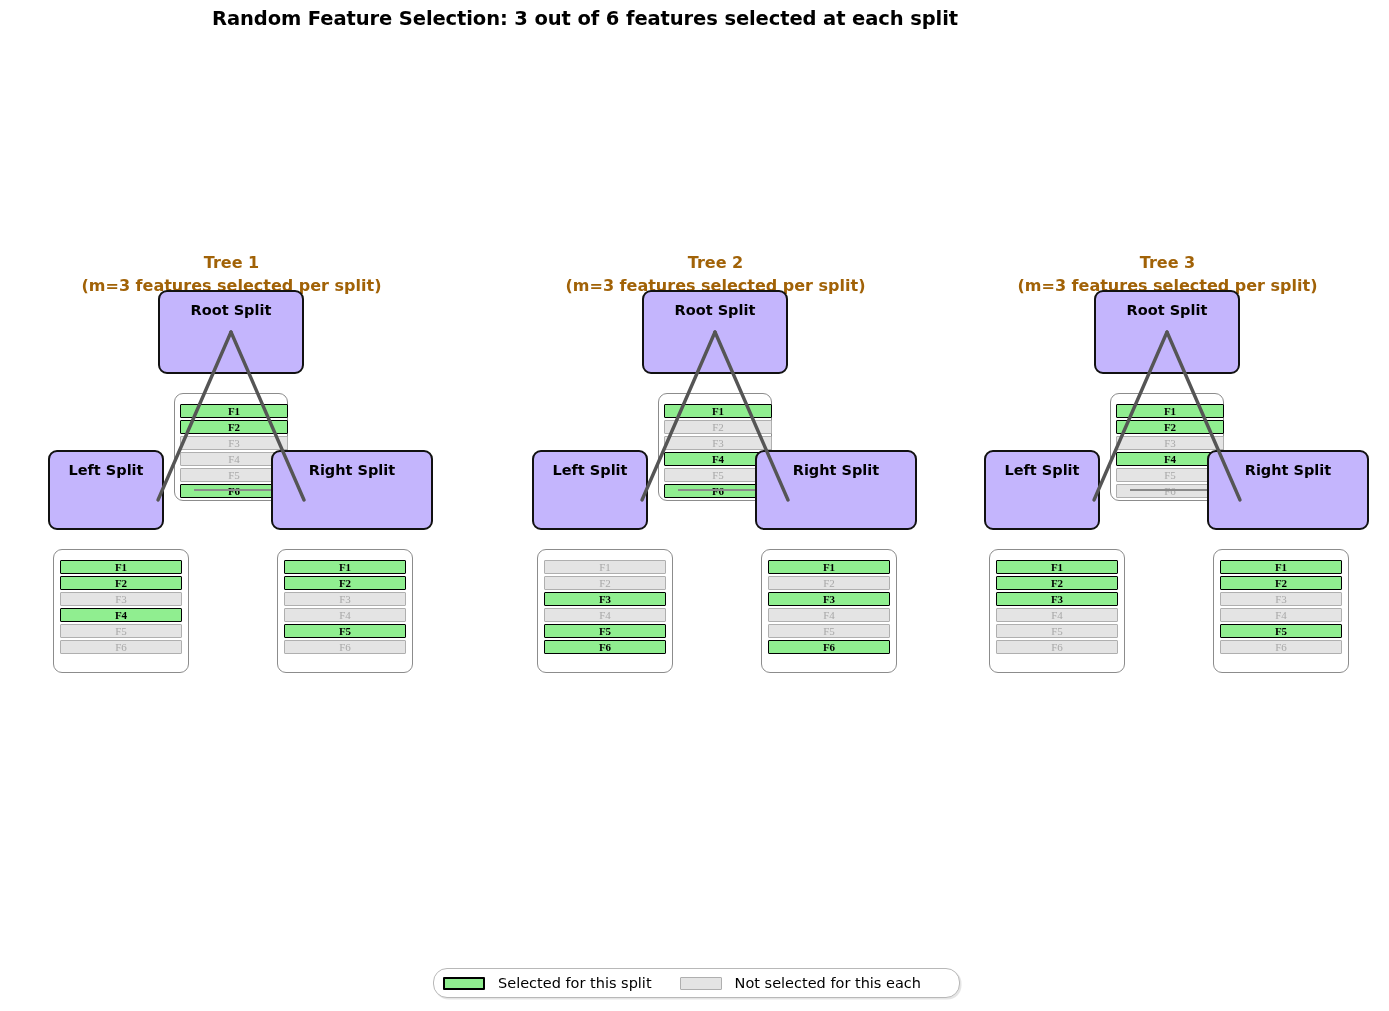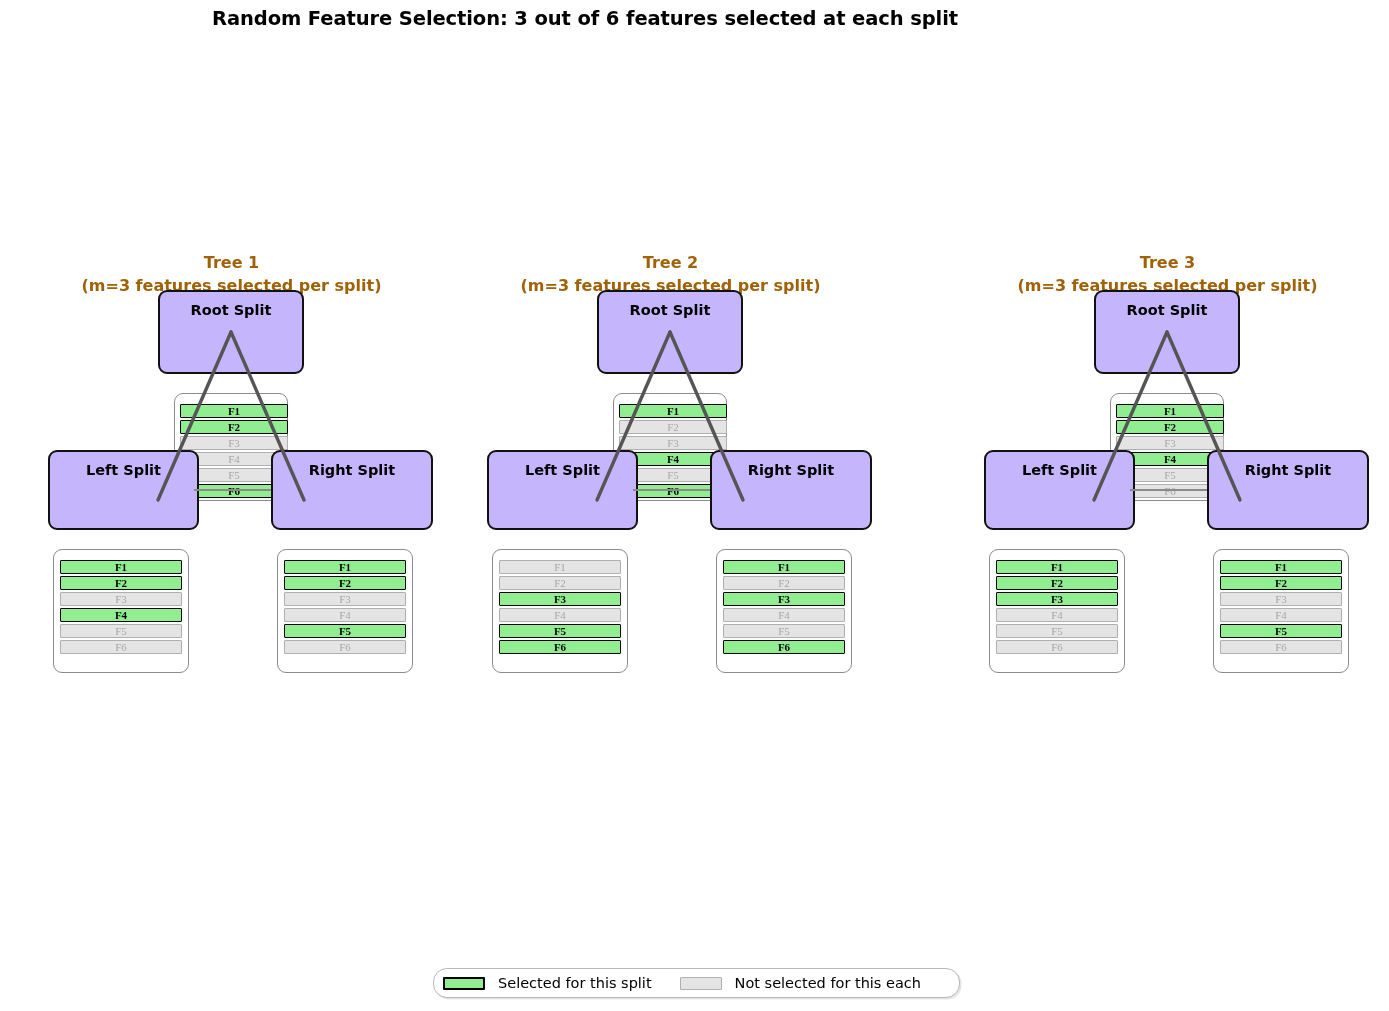--- a/index.html
+++ b/index.html
@@ -68,21 +68,21 @@
     font-weight: bold;
     color: #000000;
   }
   .node-root {
     width: 146px;
     height: 84px;
     left: 158px;
     top: 290px;
   }
   .node-left {
-    width: 151px;
+    width: 116px;
     height: 80px;
     left: 48px;
     top: 450px;
     padding-left: 47px;
   }
   .node-right {
     width: 162px;
     height: 80px;
     left: 271px;
     top: 450px;
@@ -248,21 +248,21 @@
       </div>
       <div class="bars bars-leaf bars-leaf-right">
         <div class="bar sel">F1</div>
         <div class="bar sel">F2</div>
         <div class="bar unsel">F3</div>
         <div class="bar unsel">F4</div>
         <div class="bar sel">F5</div>
         <div class="bar unsel">F6</div>
       </div>
     </div>
-    <div class="tree" style="left: 439px;">
+    <div class="tree" style="left: 484px;">
       <div class="tree-title">Tree 2<span class="line2">(m=3 features selected per split)</span></div>
       <svg class="edges">
         <path d="M 231 332 L 158 500" stroke="#555555" stroke-width="3.4" fill="none" stroke-linecap="round"></path>
         <path d="M 231 332 L 304 500" stroke="#555555" stroke-width="3.4" fill="none" stroke-linecap="round"></path>
         <path d="M 194 490 L 271 490" stroke="#8a8a8a" stroke-width="2" fill="none"></path>
       </svg>
       <div class="panel panel-root"></div>
       <div class="panel panel-leaf panel-leaf-left"></div>
       <div class="panel panel-leaf panel-leaf-right"></div>
       <div class="bars bars-root">

